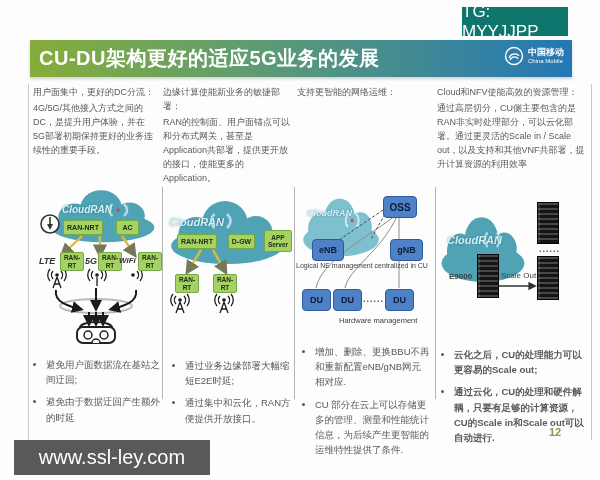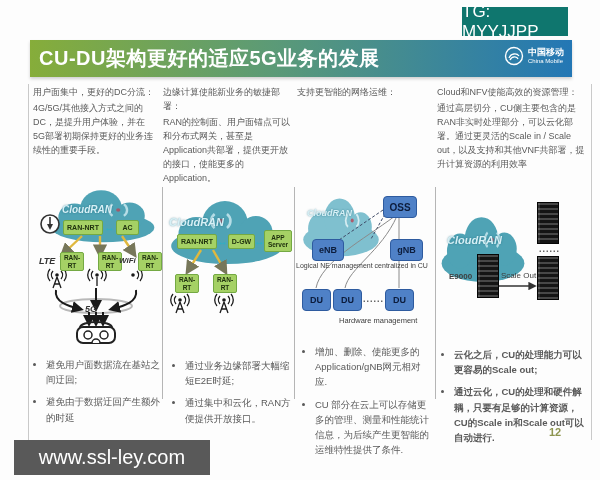--- a/index.html
+++ b/index.html
@@ -192,21 +192,21 @@
         <circle cx="74" cy="153" r="4" fill="none" stroke="#222" stroke-width="1.5"></circle>
         <path d="M62,161 a4,4 0 0 1 8,0" fill="#fff" stroke="#222" stroke-width="1.5"></path>
       </g>
     </svg>
     <div class="cloudran" style="left:32px; top:22px; font-size:10px;">CloudRAN</div>
     <div class="gbox" style="left:33px; top:38px; width:38px; height:13px;">RAN-NRT</div>
     <div class="garrow" style="left:74px; top:40px;">↔</div>
     <div class="gbox" style="left:86px; top:38px; width:21px; height:13px;">AC</div>
     <div class="tech" style="left:9px; top:74px;">LTE</div>
     <div class="gbox small" style="left:30px; top:70px; width:22px; height:17px;">RAN-RT</div>
-    <div class="tech" style="left:55px; top:74px;margin-top:48px;">5G</div>
+    <div class="tech" style="left:55px; top:74px;">5G</div>
     <div class="gbox small" style="left:68px; top:70px; width:22px; height:17px;">RAN-RT</div>
     <div class="tech" style="left:89px; top:74px; font-size:8px;">WiFi</div>
     <div class="gbox small" style="left:108px; top:70px; width:22px; height:17px;">RAN-RT</div>
   </div>
 
   <div class="diag" id="d2">
     <svg class="art" width="128" height="168" viewBox="0 0 128 168">
       <defs>
         <marker id="d2y" markerWidth="6" markerHeight="6" refX="4" refY="3" orient="auto">
             <path d="M0,0 L6,3 L0,6 z" fill="#77775a"></path>
@@ -327,21 +327,21 @@
     </ul>
   </div>
   <div class="bcol" id="b2">
     <ul>
       <li>通过业务边缘部署大幅缩短E2E时延;</li>
       <li>通过集中和云化，RAN方便提供开放接口。</li>
     </ul>
   </div>
   <div class="bcol" id="b3">
     <ul>
-      <li>增加、删除、使能更多的Application/gNB网元相对应.</li>
+      <li>增加、删除、更换BBU不再和重新配置eNB/gNB网元相对应.</li>
       <li>CU 部分在云上可以存储更多的管理、测量和性能统计信息，为后续产生更智能的运维特性提供了条件.</li>
     </ul>
   </div>
   <div class="bcol" id="b4">
     <ul>
       <li>云化之后，CU的处理能力可以更容易的Scale out;</li>
       <li>通过云化，CU的处理和硬件解耦，只要有足够的计算资源，CU的Scale in和Scale out可以自动进行.</li>
     </ul>
   </div>
 

